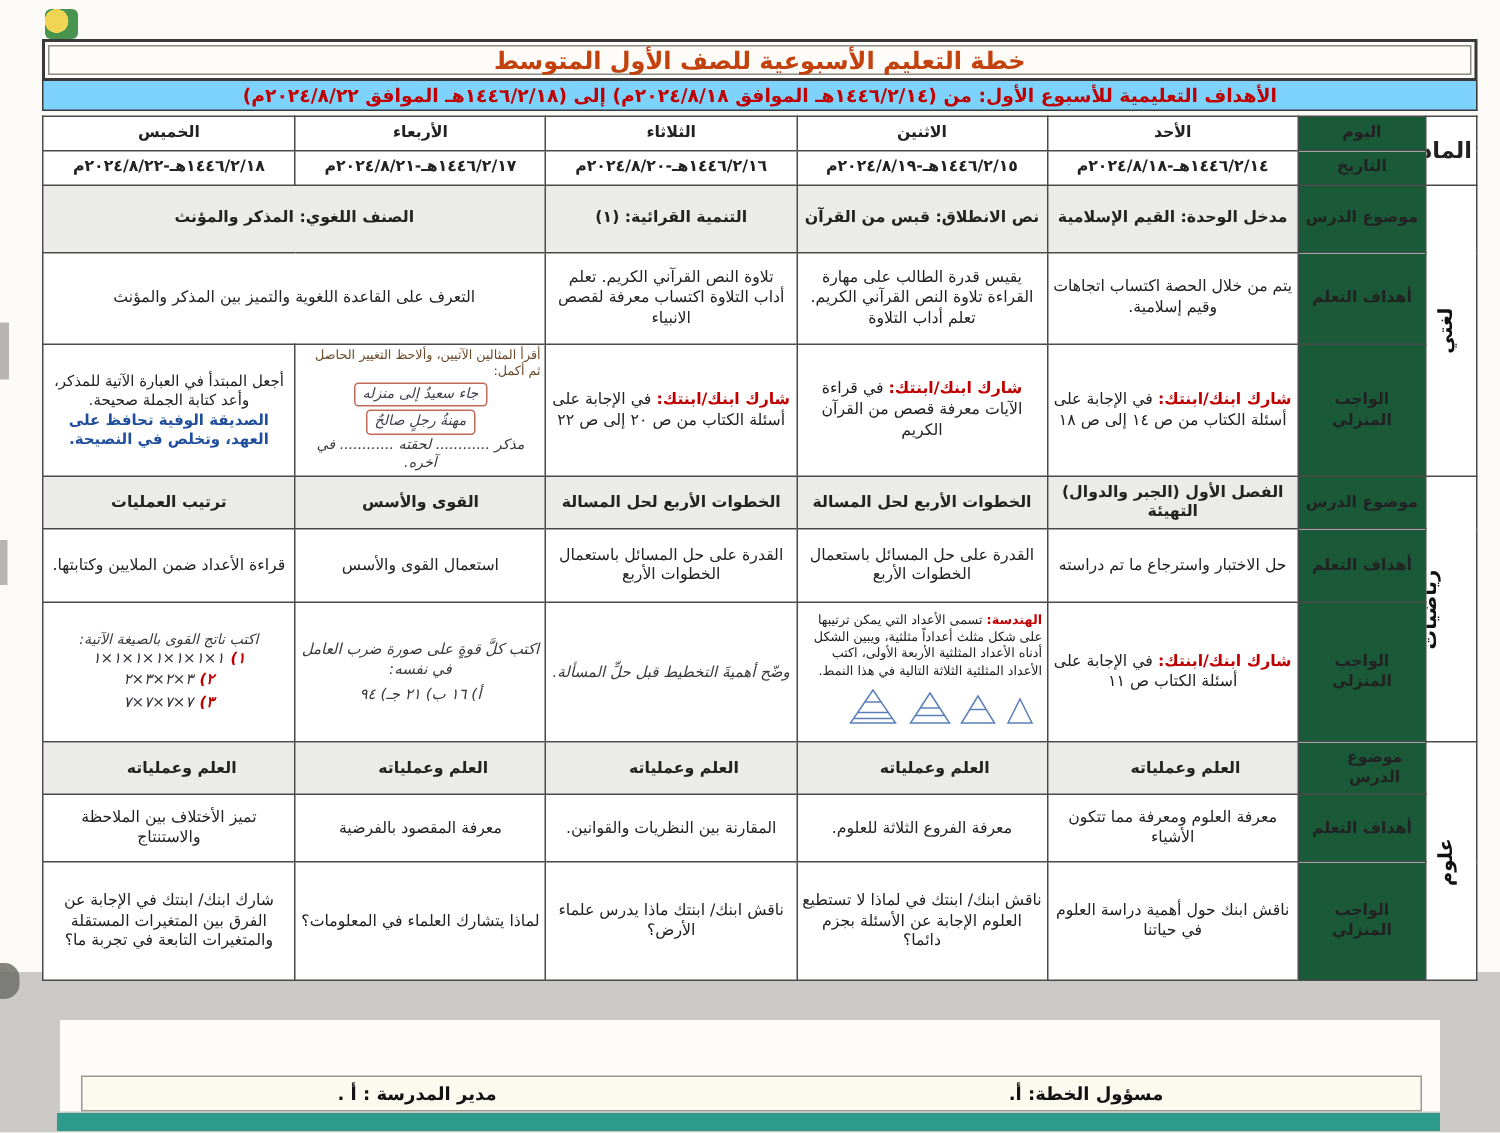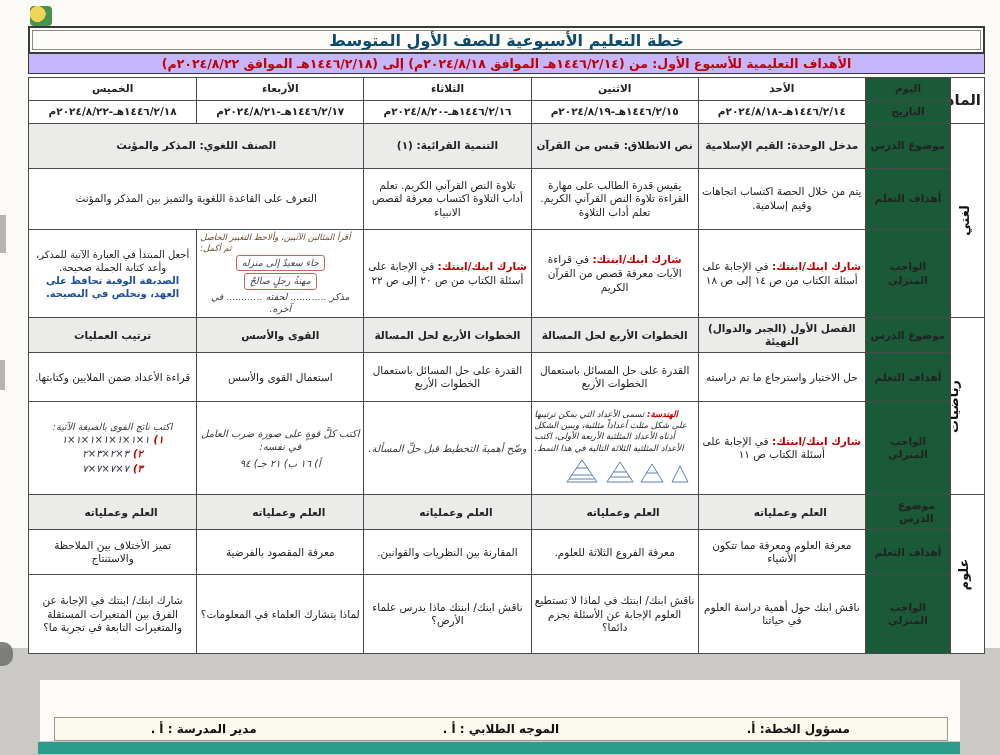--- a/index.html
+++ b/index.html
@@ -15,42 +15,42 @@
   .edge-mark{position:absolute;background:#b7b5b1;}
   .smudge{position:absolute;left:0;top:642px;width:13px;height:24px;background:#6e6e6a;border-radius:0 10px 10px 0;opacity:.85;}
   .emblem{position:absolute;left:30px;top:6px;width:22px;height:20px;border-radius:4px;
     background:radial-gradient(circle at 35% 40%, #f0d24a 0 42%, #3f8f46 43% 100%);opacity:.95;z-index:3;}
 
   .doc{position:absolute;top:26px;right:15px;width:957px;}
   .titlebox{
     border:2px solid #3a3a3a;background:#fdfcf8;text-align:center;padding:3px 0 2px;
     box-shadow: inset 0 0 0 2px #fdfcf8, inset 0 0 0 3px #8a8a86;
   }
-  .titlebox .t{color:#0c4a6e;font-weight:bold;font-size:16px;}
+  .titlebox .t{color:#c2410c;font-weight:bold;font-size:16px;}
   .subbox{
-    border:1px solid #3a3a3a;border-top:none;background:#c4b5fd;text-align:center;
+    border:1px solid #3a3a3a;border-top:none;background:#7dd3fc;text-align:center;
     padding:2px 0;font-weight:bold;font-size:12.5px;color:#c00000;
   }
   table.plan{border-collapse:collapse;table-layout:fixed;width:957px;background:#fff;margin-top:3px;}
   .plan td{border:1px solid #4a4a4a;padding:2px 3px;text-align:center;vertical-align:middle;
     font-size:10.5px;color:#222;overflow:hidden;line-height:1.3;}
   tr.rh20 td{height:18px;}
   tr.lug-topic td{height:40px;} tr.lug-goals td{height:56px;} tr.lug-hw td{height:80px;}
   tr.mat-topic td{height:30px;} tr.mat-goals td{height:44px;} tr.mat-hw td{height:88px;}
   tr.sci-topic td{height:30px;padding-left:20px;} tr.sci-goals td{height:40px;} tr.sci-hw td{height:74px;}
 
   .dark{background:#1a5a38;color:#fff;font-weight:bold;font-size:11px;margin-left:24px;}
   .dayname{font-weight:bold;font-size:11.5px;color:#15231c;}
   .date{color:#c00000;font-weight:bold;font-size:8.8px;padding:1px;}
   .graybg{background:#ebebe9;}
   .bold{font-weight:bold;}
   .red{color:#c00000;}
   .blue{color:#1f4e9c;}
   .hand{font-style:italic;color:#3a3a3a;}
-  .tiny{font-size:8.5px;line-height:1.3;text-align:left;display:block;font-style:italic;}
+  .tiny{font-size:8.5px;line-height:1.3;text-align:right;display:block;}
   .subject-cell{background:#fff;}
   .vert{display:inline-block;transform:rotate(-90deg);font-weight:bold;font-size:13px;white-space:nowrap;letter-spacing:1px;color:#111;}
   .chip{display:inline-block;border:1px solid #c06a5a;border-radius:3px;padding:1px 5px;margin:1px 2px;
     font-size:9.5px;font-style:italic;color:#44414f;background:#fff;}
   .hwlist{display:block;font-style:italic;font-size:10px;color:#33313d;line-height:1.45;}
   .numtag{color:#c00000;font-weight:bold;margin-left:4px;}
 
   .note{position:absolute;top:686px;right:172px;width:652px;border:2px solid #2a2a2a;background:#fffefb;
     text-align:center;padding:3px 4px;font-weight:bold;font-size:11.5px;color:#c00000;}
   .sigbar{position:absolute;top:717px;left:54px;right:52px;height:22px;border:1px solid #9a978f;
@@ -228,18 +228,17 @@
         <td>لماذا يتشارك العلماء في المعلومات؟</td>
         <td class="red">شارك ابنك/ ابنتك في الإجابة عن الفرق بين المتغيرات المستقلة والمتغيرات التابعة في تجربة ما؟</td>
       </tr>
     </tbody>
       </table>
   </div>
 
 
   <div class="sigbar">
     <span>مسؤول الخطة: أ.</span>
-    <span>الموجه الطلابي : أ .</span>
     <span>مدير المدرسة : أ .</span>
   </div>
 
   <div class="tealstrip"></div>
 </div>
 
 </body></html>

